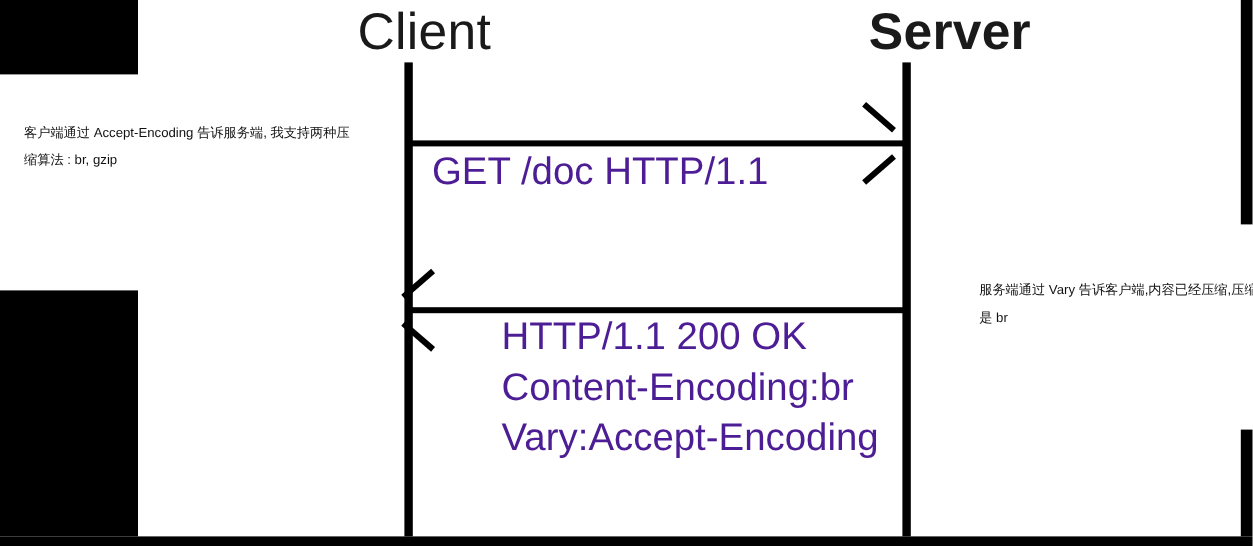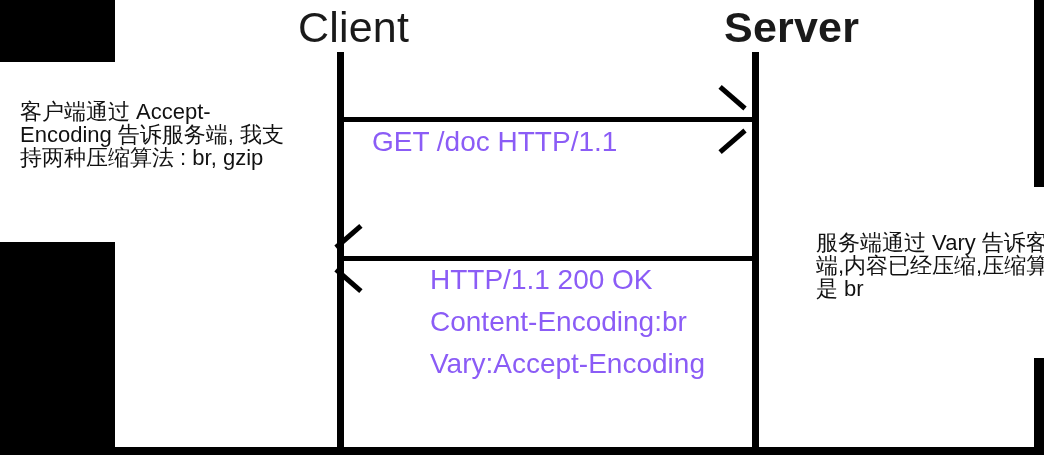--- a/index.html
+++ b/index.html
@@ -76,33 +76,32 @@
     left: 0;
   }
   #arrowhead-request .head-upper { top: 5px;  transform: rotate(41deg);  transform-origin: right center; }
   #arrowhead-request .head-lower { top: 27px; transform: rotate(-41deg); transform-origin: right center; }
   #arrowhead-response .head-upper { top: 5px;  transform: rotate(-41deg); transform-origin: left center; }
   #arrowhead-response .head-lower { top: 27px; transform: rotate(41deg);  transform-origin: left center; }
 
   
   .message-text {
     position: absolute;
-    font-size: 28px;
-    color: #8b5cf6;
+    font-size: 32px;
+    color: #4c1d95;
     line-height: 42px;
     white-space: nowrap;
-    margin-left: 12px;
   }
   #msg-request  { left: 360px; top: 121px; }
   #msg-response { left: 418px; top: 259px; }
 
   
   .note {
     position: absolute;
-    font-size: 22px;
+    font-size: 11px;
     color: #111111;
     line-height: 23px;
   }
   #note-client { left: 20px;  top: 100px; width: 282px; }
   #note-server { left: 816px; top: 231px; width: 262px; }
 </style>
 </head>
 <body>
 
 <div id="canvas">

